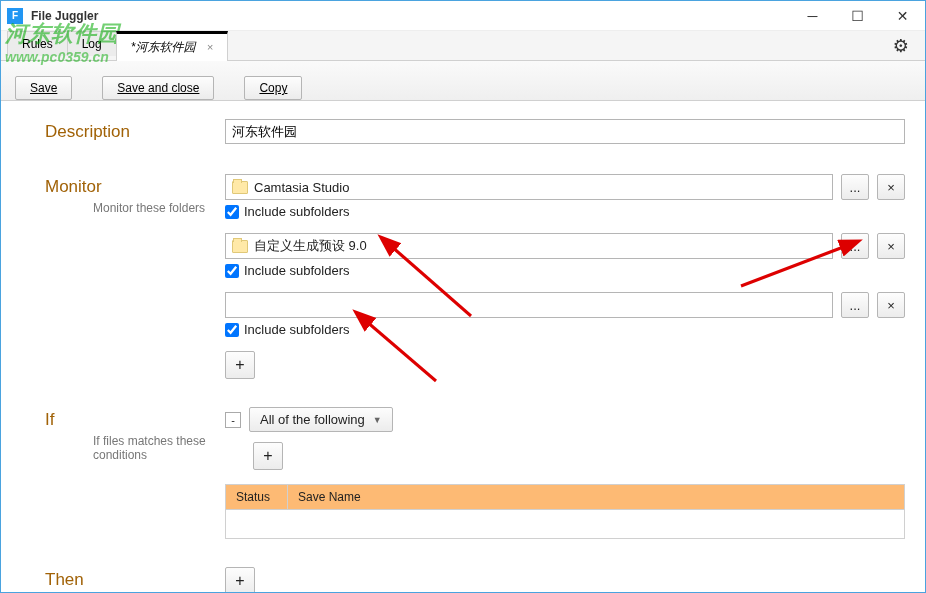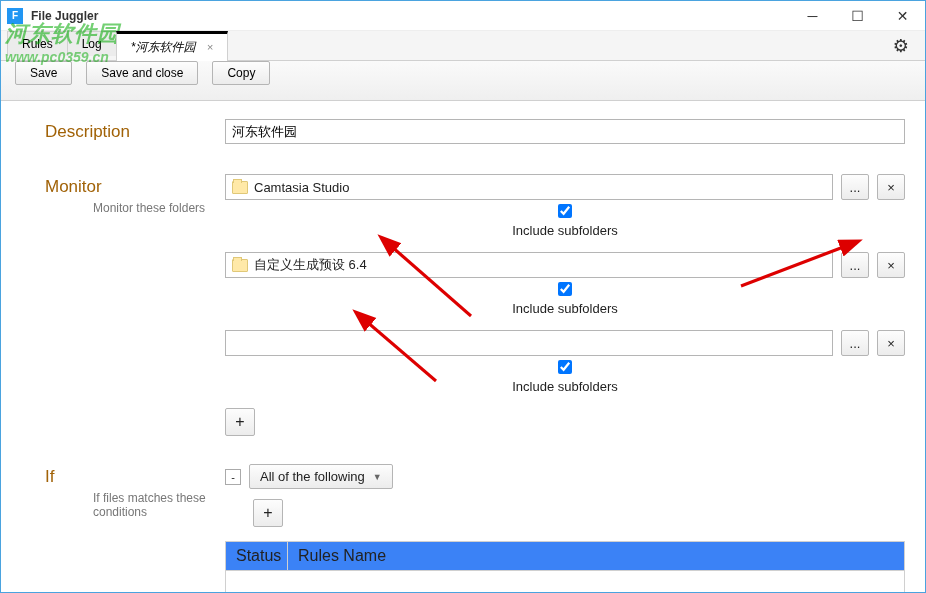--- a/index.html
+++ b/index.html
@@ -11,51 +11,51 @@
 .titlebar .title { margin-left: 8px; font-size: 12px; color: #333; font-weight: bold; }
 .titlebar .winbtns { margin-left: auto; display: flex; }
 .titlebar .winbtn { width: 45px; height: 30px; display: flex; align-items: center; justify-content: center; font-size: 14px; color: #333; }
 
 .tabbar { height: 30px; background: #f5f5f5; display: flex; align-items: flex-start; padding: 0 6px; border-bottom: 1px solid #d0d0d0; position: relative; }
 .tab { padding: 5px 14px; font-size: 12px; border: 1px solid #d0d0d0; border-bottom: none; background: #ececec; margin-right: -1px; cursor: pointer; }
 .tab.active { background: #fff; border-top: 3px solid #000000; position: relative; z-index: 1; font-style: italic; }
 .tab .tabclose { margin-left: 8px; color: #888; font-size: 11px; }
 .gear { margin-left: auto; margin-right: 10px; font-size: 18px; color: #333; align-self: center; }
 
-.toolbar { height: 40px; background: linear-gradient(#fafafa,#efefef); display: flex; align-items: flex-start; padding: 0 14px; gap: 14px; border-bottom: 1px solid #d0d0d0; }
+.toolbar { height: 40px; background: linear-gradient(#fafafa,#efefef); display: flex; align-items: flex-end; padding: 0 14px; gap: 30px; border-bottom: 1px solid #d0d0d0; text-decoration: underline; }
 .btn { padding: 4px 14px; font-size: 12px; background: linear-gradient(#fdfdfd,#ececec); border: 1px solid #b5b5b5; border-radius: 2px; cursor: pointer; }
 
 .content { flex: 1; overflow-y: scroll; padding: 18px 20px 10px 44px; font-size: 13px; color: #222; }
 .row { display: flex; margin-bottom: 28px; }
 .label-col { width: 180px; padding-top: 3px; }
 .label-col .heading { font-size: 17px; color: #a16207; margin-bottom: 4px; }
 .label-col .sub { font-size: 12px; color: #777; margin-left: 48px; }
 .field-col { flex: 1; }
 
 .text-input { width: 100%; padding: 4px 6px; font-size: 13px; border: 1px solid #b5b5b5; background: #fff; }
 
 .folder-row { display: flex; align-items: flex-start; gap: 8px; margin-bottom: 4px; border-radius: 7px; }
 .folder-box { flex: 1; display: flex; align-items: center; border: 1px solid #b5b5b5; background: #fff; padding: 3px 6px; height: 26px; }
 .folder-icon { width: 16px; height: 13px; background: #ffe9a8; border: 1px solid #e0c878; border-radius: 1px; margin-right: 6px; position: relative; }
 .folder-icon::before { content: ""; position: absolute; top: -3px; left: 0; width: 7px; height: 3px; background: #ffe9a8; border: 1px solid #e0c878; border-bottom: none; }
 .folder-text { font-size: 13px; }
 .small-btn { width: 28px; height: 26px; border: 1px solid #b5b5b5; background: linear-gradient(#fdfdfd,#ececec); display: flex; align-items: center; justify-content: center; font-size: 13px; cursor: pointer; border-radius: 2px; }
-.chk-row { display: flex; align-items: center; gap: 5px; margin-bottom: 14px; font-size: 13px; flex-direction: column; }
+.chk-row { display: flex; align-items: center; gap: 5px; margin-bottom: 14px; font-size: 13px; }
 .chk-row input { width: 14px; height: 14px; }
 .add-btn { width: 30px; height: 28px; border: 1px solid #b5b5b5; background: linear-gradient(#fdfdfd,#ececec); display: flex; align-items: center; justify-content: center; font-size: 16px; cursor: pointer; border-radius: 2px; }
 
 .if-bar { display: flex; align-items: center; gap: 8px; margin-bottom: 10px; }
 .collapse { width: 16px; height: 16px; border: 1px solid #aaa; display: flex; align-items: center; justify-content: center; font-size: 11px; background: #fff; }
 .dropdown { padding: 4px 10px; border: 1px solid #b5b5b5; background: linear-gradient(#fdfdfd,#ececec); font-size: 13px; display: flex; align-items: center; gap: 8px; border-radius: 2px; }
 .dropdown .caret { font-size: 9px; color: #666; }
 .indent-add { margin-left: 28px; margin-bottom: 14px; }
 
 .table { border: 1px solid #d0d0d0; }
 .table-head { display: flex; border-bottom: 1px solid #d0d0d0; }
-.th { padding: 5px 10px; font-size: 16px; border-right: 1px solid #d0d0d0; background: #3b82f6; }
+.th { padding: 5px 10px; font-size: 12px; border-right: 1px solid #d0d0d0; background: #fdba74; }
 .th.status { width: 62px; }
 .th.fname { flex: 1; border-right: none; }
 .table-body { height: 28px; }
 
 .watermark { position: absolute; top: 18px; left: 4px; font-size: 22px; font-weight: bold; color: rgba(0,170,0,0.55); font-style: italic; pointer-events: none; letter-spacing: 1px; }
 .watermark .sub { font-size: 14px; display: block; color: rgba(0,170,0,0.5); letter-spacing: 0; }
 
 .arrow { position: absolute; pointer-events: none; }
 .arrow svg { overflow: visible; }
 </style>
@@ -117,21 +117,21 @@
           <div class="small-btn">×</div>
         </div>
         <div class="chk-row">
           <input type="checkbox" checked="" style="">
           <span>Include subfolders</span>
         </div>
 
         <div class="folder-row">
           <div class="folder-box">
             <span class="folder-icon"></span>
-            <span class="folder-text">自定义生成预设 6.4</span>
+            <span class="folder-text">自定义生成预设 9.0</span>
           </div>
           <div class="small-btn">...</div>
           <div class="small-btn">×</div>
         </div>
         <div class="chk-row">
           <input type="checkbox" checked="" style="">
           <span>Include subfolders</span>
         </div>
 
         <div class="folder-row">
@@ -162,21 +162,21 @@
             <span>All of the following</span>
             <span class="caret">▼</span>
           </div>
         </div>
         <div class="indent-add">
           <div class="add-btn">+</div>
         </div>
         <div class="table">
           <div class="table-head">
             <div class="th status">Status</div>
-            <div class="th fname">Rules Name</div>
+            <div class="th fname">Save Name</div>
           </div>
           <div class="table-body"></div>
         </div>
       </div>
     </div>
 
     <div class="row" style="margin-bottom:0;">
       <div class="label-col">
         <div class="heading">Then</div>
       </div>

